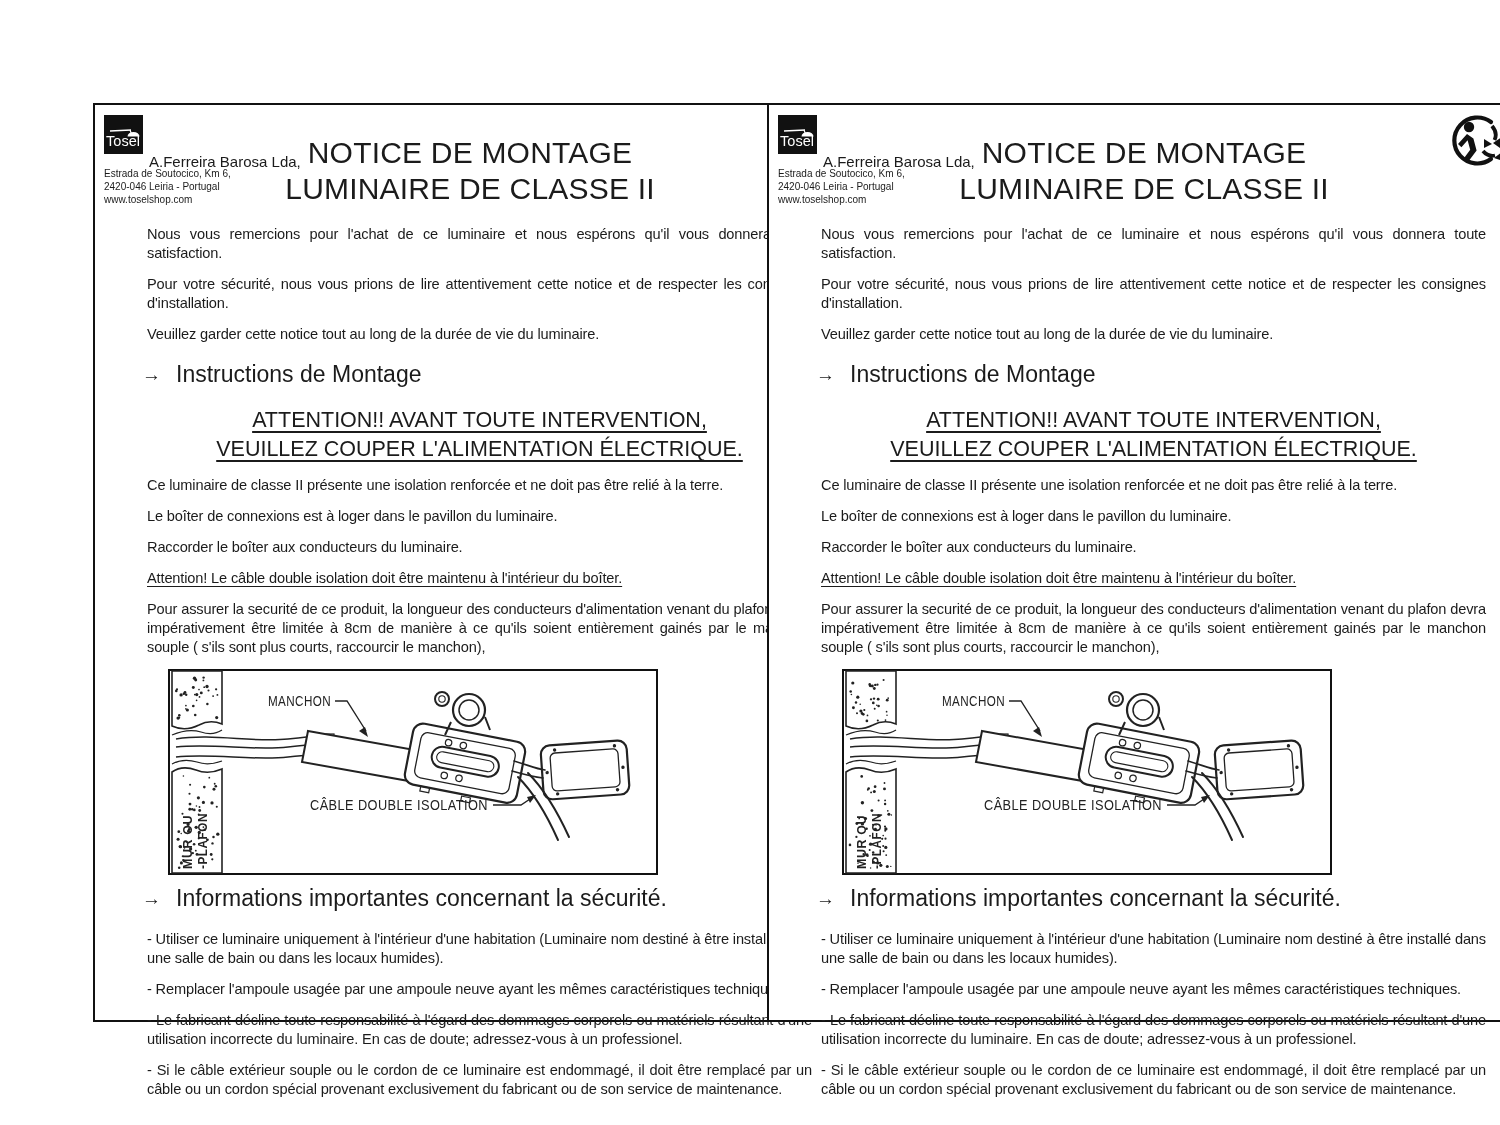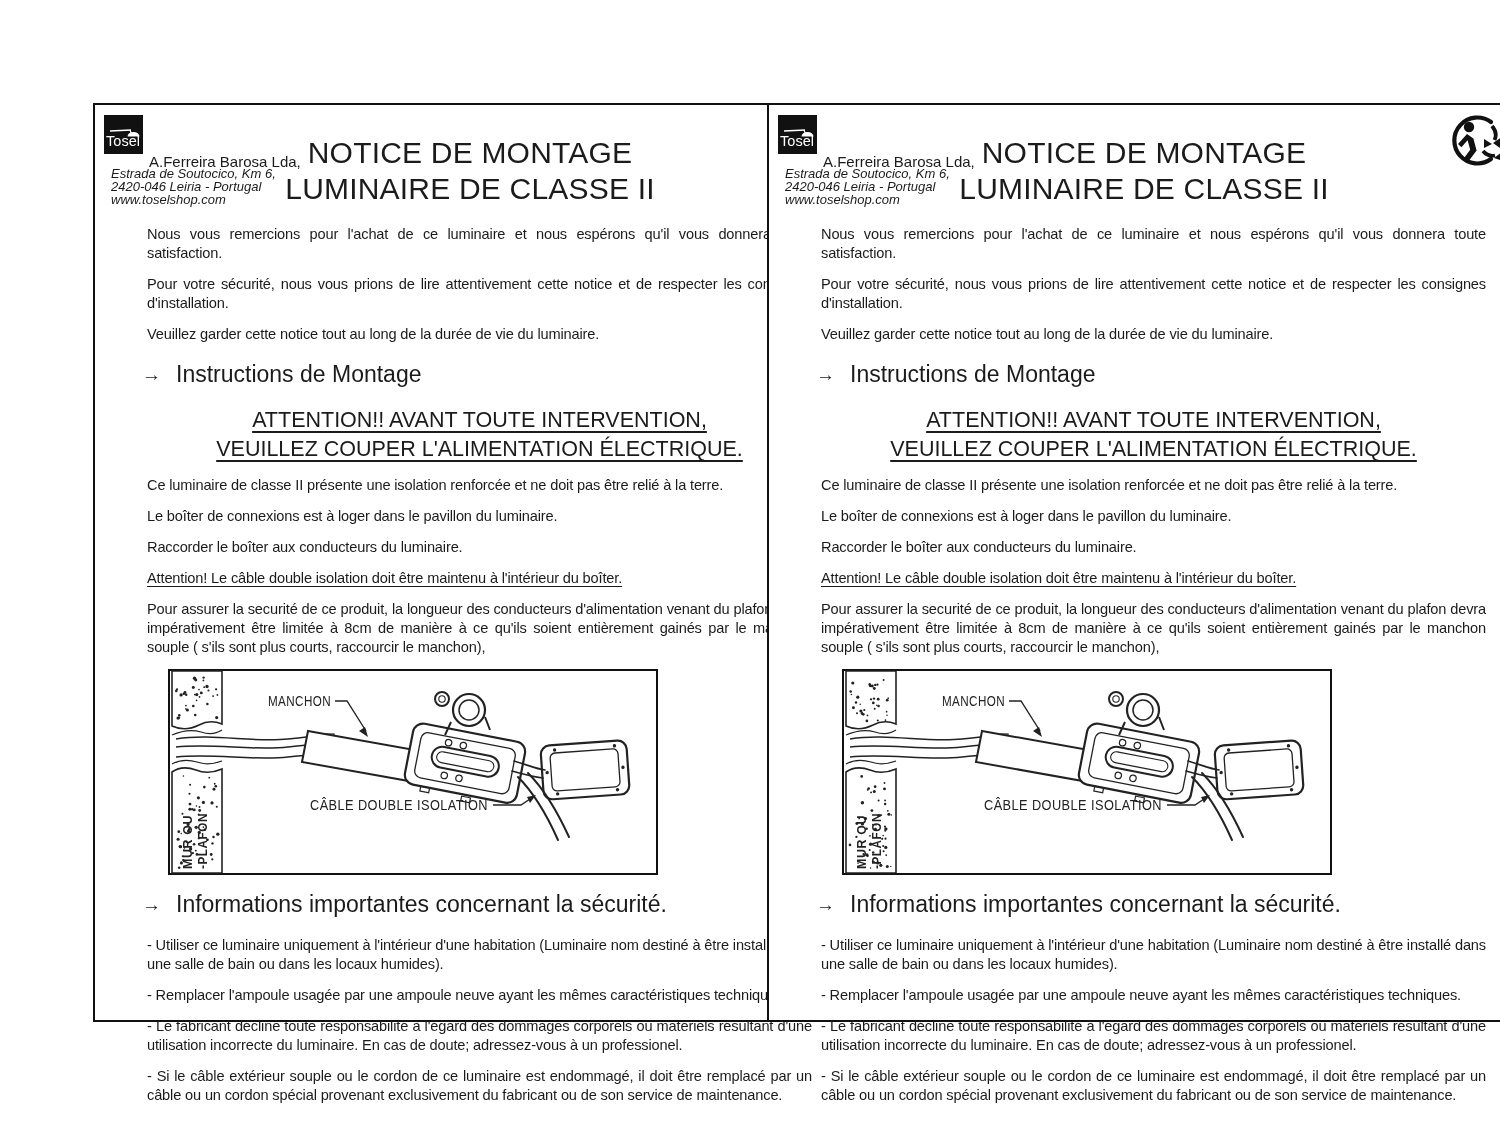--- a/index.html
+++ b/index.html
@@ -6,32 +6,32 @@
   .canvas{position:relative;width:1500px;height:1125px;background:#ffffff;overflow:hidden;
           font-family:"Liberation Sans",sans-serif;color:#1b1b1b;}
   .page{position:absolute;top:103px;width:752px;height:919px;border:2px solid #111;
         box-sizing:border-box;background:#fff;}
   .page.left{left:93px;}
   .page.right{left:767px;}
 
   .header{position:relative;height:110px;}
   .logo-box{position:absolute;left:9px;top:10px;width:39px;height:39px;}
   .company{position:absolute;left:54px;top:48px;font-size:15px;white-space:nowrap;}
-  .addr{position:absolute;left:16px;top:62px;font-size:13px;line-height:13px;white-space:nowrap;font-style:italic;}
+  .addr{position:absolute;left:9px;top:62px;font-size:10px;line-height:13px;white-space:nowrap;}
   .titleblock{position:absolute;left:0;right:0;top:30px;text-align:center;padding-left:2px;
               font-size:30px;line-height:36px;letter-spacing:0.2px;}
   .triman{position:absolute;right:13px;top:7px;width:57px;height:57px;}
 
   .bodytext{padding:0 19px 0 40px;}
   p{margin:12px;}
   .para{font-size:14.6px;line-height:19px;letter-spacing:-0.15px;text-align:justify;}
   .intro{margin-top:10px;}
   .sechead{margin-top:16px;font-size:23px;line-height:28px;padding-left:7px;white-space:nowrap;}
   .sechead .arr{font-size:19px;display:inline-block;margin-right:15px;transform:translateY(-1px);}
-  .sechead.second{margin-top:15px;}
+  .sechead.second{margin-top:9px;}
   .warning{margin-top:16px;text-align:center;font-size:21.5px;line-height:29px;}
   .warning span{text-decoration:underline;text-decoration-thickness:1.5px;text-underline-offset:4px;text-align:right;}
   .p1{margin-top:5px;}
   .attention{margin-top:9px;text-decoration:underline;text-underline-offset:3px;}
   .p2{margin-top:12px;}
   .diagram{margin:1px 0 0 33px;display:block;}
   .list{margin-top:16px;}
   .dlabel{font-size:15px;letter-spacing:0.5px;fill:#222;font-family:"Liberation Sans",sans-serif;}
   .wlabel{font-size:12px;font-weight:bold;letter-spacing:0.6px;fill:#222;font-family:"Liberation Sans",sans-serif;}
 </style>

